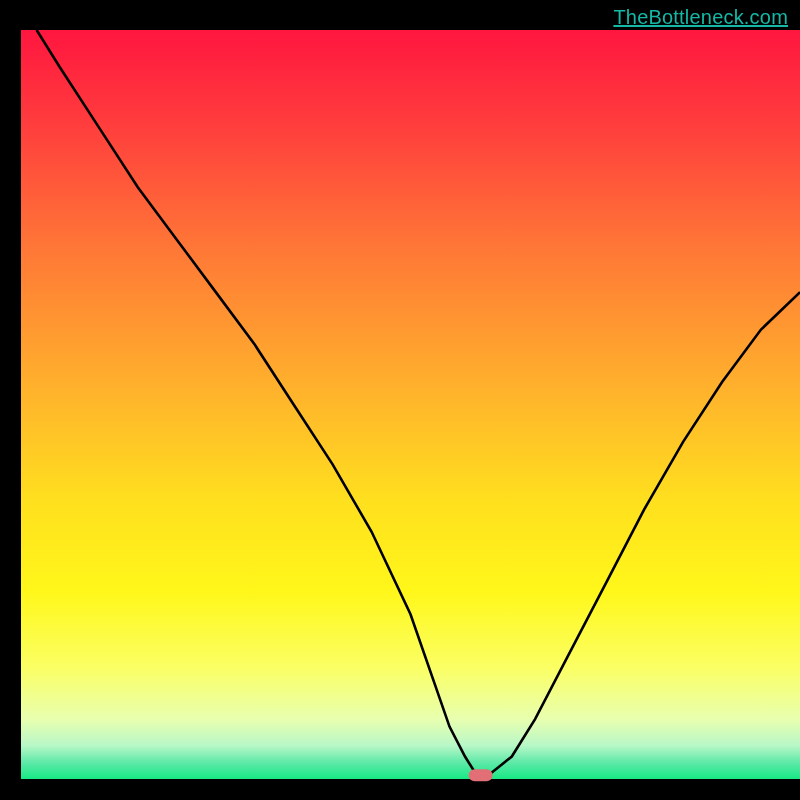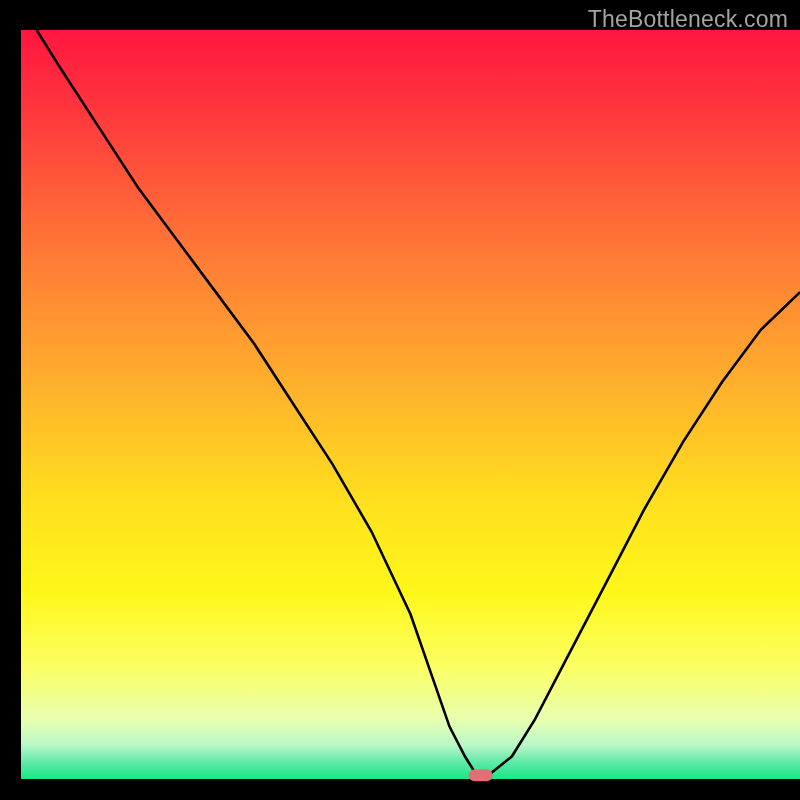--- a/index.html
+++ b/index.html
@@ -14,24 +14,25 @@
     position: relative;
     width: 800px;
     height: 800px;
     background: #000;
   }
   .watermark {
     position: absolute;
     top: 6px;
     right: 12px;
     font-family: Arial, Helvetica, sans-serif;
-    font-size: 23px;
-    color: #a3a3a3;
+    font-size: 20px;
+    color: #14b8a6;
     font-weight: 500;
     letter-spacing: 0.2px;
+    text-decoration: underline;
   }
   svg {
     position: absolute;
     left: 0;
     top: 0;
   }
 </style>
 </head>
 <body>
 <div class="frame">

